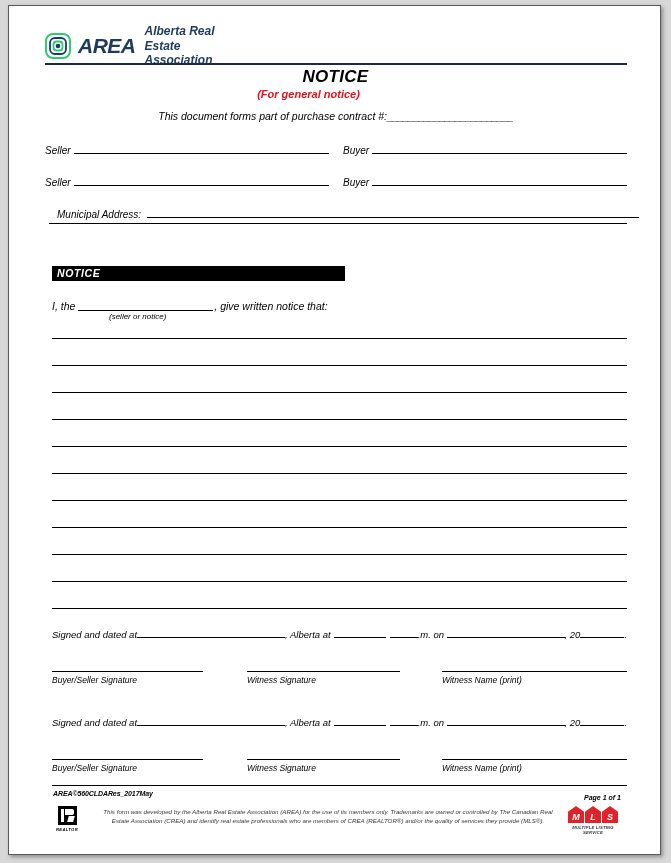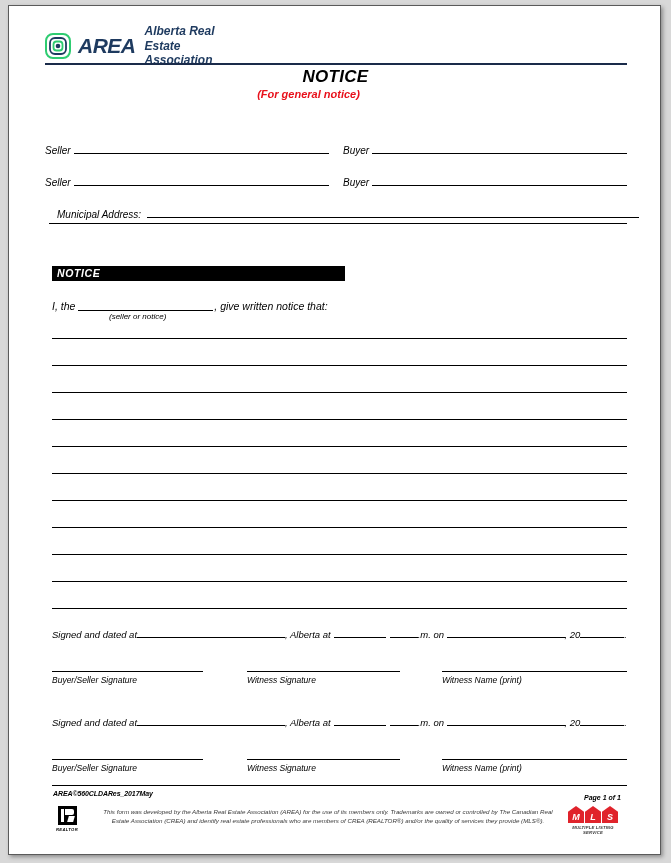--- a/index.html
+++ b/index.html
@@ -398,20 +398,23 @@
     <div class="logo-word">AREA</div>
     <div class="logo-sub">
       <div>Alberta Real Estate</div>
       <div>Association</div>
     </div>
   </div>
   <div class="rule-top"></div>
 
   <div class="doc-title">NOTICE</div>
   <div class="doc-subtitle">(For general notice)</div>
+  <div class="contract-line">
+    <span>This document forms part of purchase contract #:</span><span class="fill">________________________</span>
+  </div>
 
   <div class="party-row" style="top:136px">
     <div class="party-col">
       <span class="lbl">Seller</span>
       <span class="ln"></span>
     </div>
     <div class="party-col right">
       <span class="lbl">Buyer</span>
       <span class="ln"></span>
     </div>

